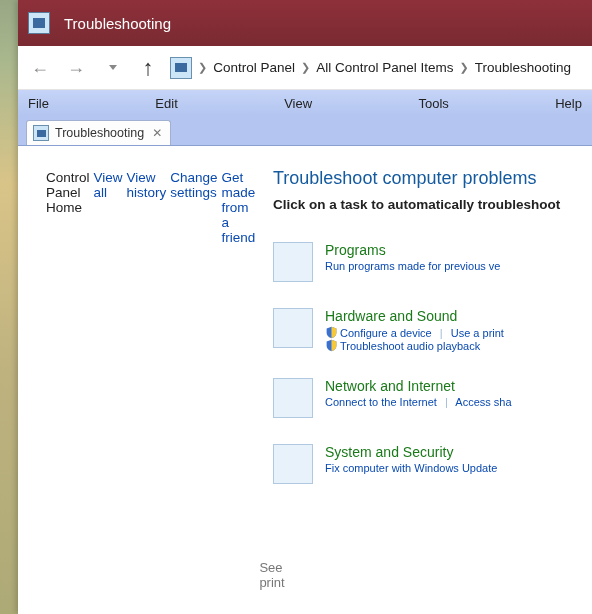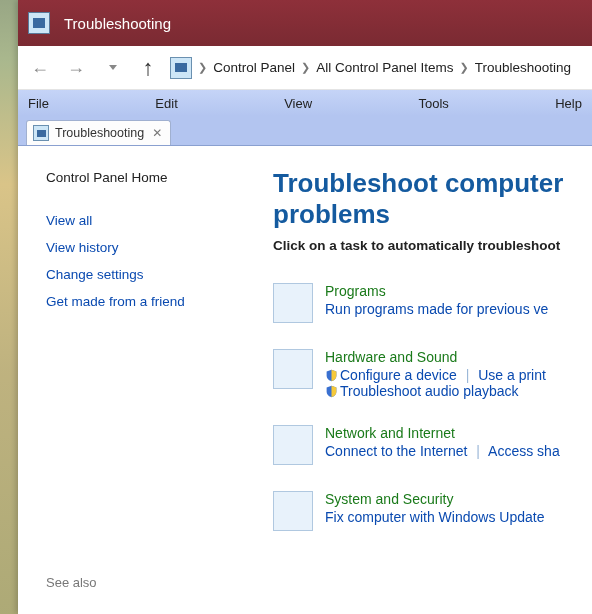--- a/index.html
+++ b/index.html
@@ -108,37 +108,37 @@
   .content {
     position:absolute; left:0; right:0; top: 146px; bottom:0;
     background:#fff;
     display:flex;
   }
   .sidebar {
     width: 255px;
     padding: 24px 20px 10px 28px;
     font-size:13.5px;
     color:#1a1a1a;
-    display:flex; flex-direction:column; gap:12px;
+    display:flex; gap:4px;
   }
   .sidebar .home { color:#222; margin-bottom: 16px;}
   .sidebar .link { color:#0a4ab0; cursor:pointer; }
   .see-also {
     margin-top:auto;
     color:#777;
     font-size:13px;
     padding-bottom:14px;
   }
   .main {
     flex:1; min-width:0;
     padding: 22px 0 0 0;
     overflow:hidden;
   }
   .main .heading{
-    color:#145a9f; font-size:26px; font-weight:700;
+    color:#145a9f; font-size:18px; font-weight:400;
     margin-bottom:8px;
   }
   .main .subtext{
     color:#222; font-size:13.5px;
     margin-bottom:30px;
     font-weight:bold;
   }
   .cat {
     display:flex; gap:12px; margin-bottom:26px;
   }
@@ -149,21 +149,21 @@
     display:flex;align-items:center;justify-content:center;
     font-size:22px;
     flex-shrink:0;
   }
   .cat .caticon::after{content:"";}
   .cat .catbody{ flex:1; min-width:0;}
   .cat .cattitle{
     color:#1a7a1a; font-size:14px; font-weight:400;
     margin-bottom:2px; white-space:nowrap;
   }
-  .cat .links { color:#0a4ab0; font-size:14px; white-space:nowrap; }
+  .cat .links { color:#0a4ab0; font-size:11px; white-space:nowrap; }
   .cat .links .lnk { color:#0a4ab0; }
   .shield{
     display:inline-block;width:13px;height:13px;vertical-align:-2px;margin-right:2px;
   }
   .shield svg{display:block;}
   .pipe{ color:#9cb8d8; padding: 0 5px;}
   .chev-down{
     display:inline-block;
     margin-left:2px;
     border-left:4px solid transparent;
@@ -218,21 +218,21 @@
     </div>
   </div>
 
   <div class="content">
     <div class="sidebar">
       <div class="home">Control Panel Home</div>
       <div class="link">View all</div>
       <div class="link">View history</div>
       <div class="link">Change settings</div>
       <div class="link">Get made from a friend</div>
-      <div class="see-also">See also</div>
+      <div class="see-also">See print</div>
     </div>
 
     <div class="main">
       <div class="heading">Troubleshoot computer problems</div>
       <div class="subtext">Click on a task to automatically troubleshoot</div>
 
       <div class="cat">
         <div class="caticon"></div>
         <div class="catbody">
           <div class="cattitle">Programs</div>

